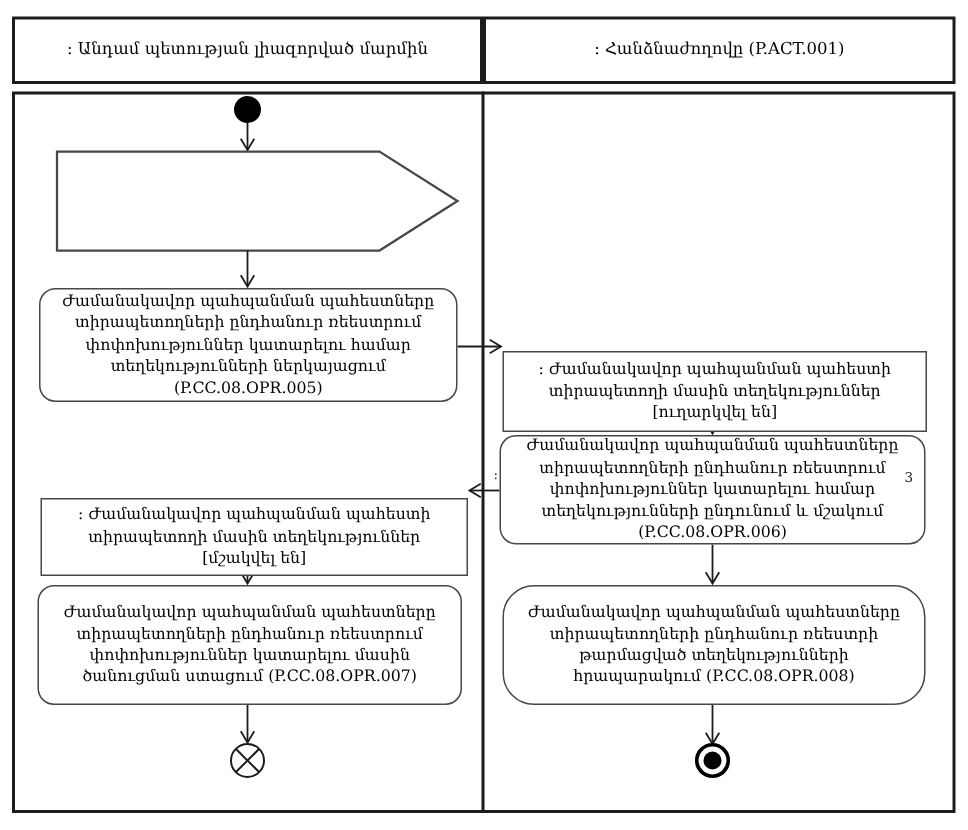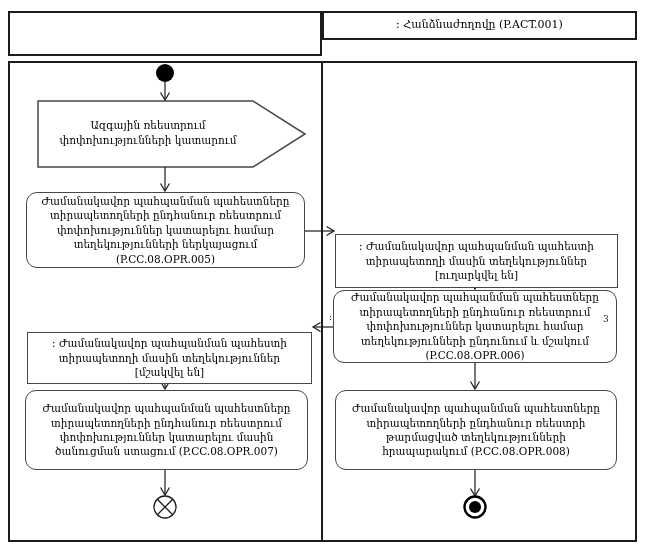--- a/index.html
+++ b/index.html
@@ -8,21 +8,21 @@
     font-family:"DejaVu Serif","Liberation Serif",serif; color:#000;
     overflow:hidden;
   }
   .lane-header {
     position:absolute; box-sizing:border-box;
     border:2px solid #1c1c1c; background:#fff;
     display:flex; flex-direction:column; align-items:center; justify-content:center;
     font-size:11px; line-height:1.35; text-align:center;
   }
   .lane-header-left  { left:8px;  top:11px; width:314px; height:45px; }
-  .lane-header-right { left:322px; top:11px; width:315px; height:29px; }
+  .lane-header-right { left:322px; top:11px; width:315px; height:45px; }
   .body-frame {
     position:absolute; left:8px; top:61px; width:629px; height:481px;
     box-sizing:border-box; border:2px solid #1c1c1c; background:#fff;
   }
   .lane-divider {
     position:absolute; left:321px; top:61px; width:2px; height:481px;
     background:#1c1c1c;
   }
   .connectors { position:absolute; left:0; top:0; pointer-events:none; }
   .node {
@@ -41,20 +41,21 @@
   .tiny-mark { position:absolute; font-size:9px; line-height:1; color:#1c1c1c; }
   .mark-footnote { left:603px; top:315px; }
   .mark-colon   { left:329px; top:313px; }
 </style>
 </head>
 <body>
 
 <div class="canvas">
 
   <div class="lane-header lane-header-left">
+    <div>: Անդամ պետության լիազորված մարմին</div>
   </div>
   <div class="lane-header lane-header-right">
     <div>: Հանձնաժողովը (P.ACT.001)</div>
   </div>
 
   <div class="body-frame"></div>
   <div class="lane-divider"></div>
 
   <svg class="connectors" width="645" height="553" viewBox="0 0 645 553">
 
@@ -106,30 +107,29 @@
       <path d="M157.3 499.3 L172.7 514.7"></path>
       <path d="M172.7 499.3 L157.3 514.7"></path>
     </g>
 
     <g>
       <circle cx="475" cy="507" r="10.5" fill="#fff" stroke="#000" stroke-width="2.4"></circle>
       <circle cx="475" cy="507" r="6" fill="#000"></circle>
     </g>
   </svg>
 
-  <div class="signal-label">Ազգային ռեեստրում փոփոխությունների կատարում</div>
 
   <div class="node action" style="left:26px; top:192px; width:279px; height:76px;">Ժամանակավոր պահպանման պահեստները տիրապետողների ընդհանուր ռեեստրում փոփոխություններ կատարելու համար տեղեկությունների ներկայացում (P.CC.08.OPR.005)</div>
 
   <div class="node object" style="left:335px; top:203px; width:283px; height:54px;">: Ժամանակավոր պահպանման պահեստի տիրապետողի մասին տեղեկություններ [ուղարկվել են]</div>
 
   <div class="node action" style="left:333px; top:290px; width:284px; height:73px;">Ժամանակավոր պահպանման պահեստները տիրապետողների ընդհանուր ռեեստրում փոփոխություններ կատարելու համար տեղեկությունների ընդունում և մշակում (P.CC.08.OPR.006)</div>
 
   <div class="node object" style="left:27px; top:301px; width:285px; height:52px;">: Ժամանակավոր պահպանման պահեստի տիրապետողի մասին տեղեկություններ [մշակվել են]</div>
 
   <div class="node action" style="left:25px; top:390px; width:283px; height:80px;">Ժամանակավոր պահպանման պահեստները տիրապետողների ընդհանուր ռեեստրում փոփոխություններ կատարելու մասին ծանուցման ստացում (P.CC.08.OPR.007)</div>
 
-  <div class="node action" style="left:335px; top:390px; width:282px; height:80px;">Ժամանակավոր պահպանման պահեստները տիրապետողների ընդհանուր ռեեստրի թարմացված տեղեկությունների հրապարակում (P.CC.08.OPR.008)</div>
+  <div class="node action" style="left:335px; top:390px; width:282px; height:80px;border-radius:21px;">Ժամանակավոր պահպանման պահեստները տիրապետողների ընդհանուր ռեեստրի թարմացված տեղեկությունների հրապարակում (P.CC.08.OPR.008)</div>
 
   <div class="tiny-mark mark-colon">:</div>
   <div class="tiny-mark mark-footnote">3</div>
 
 </div>
 
 </body></html>

